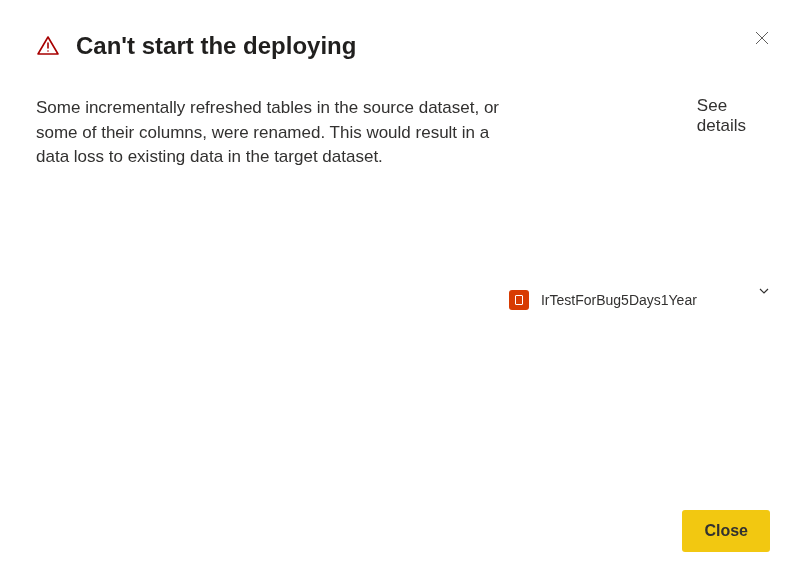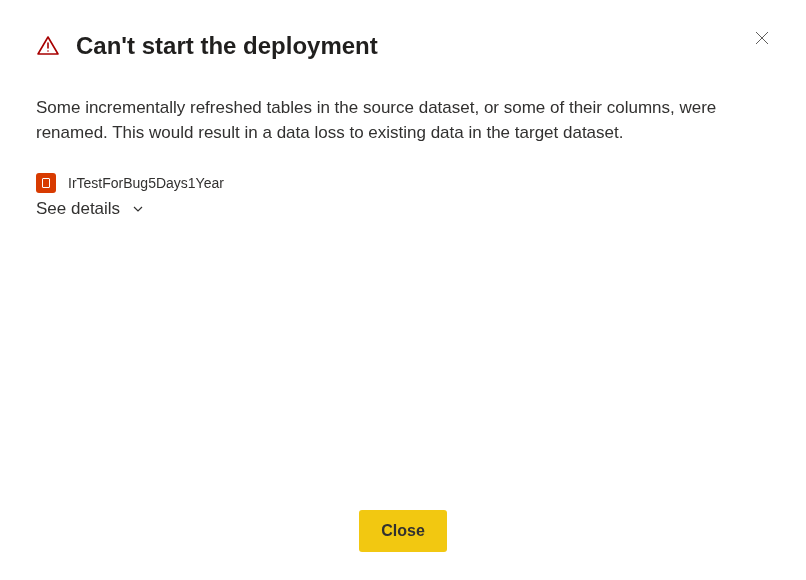--- a/index.html
+++ b/index.html
@@ -55,21 +55,20 @@
       justify-content: center;
       color: #605e5c;
     }
     .close-icon svg {
       width: 14px;
       height: 14px;
     }
     .content {
       flex-grow: 1;
       display: flex;
-      flex-direction: column;
     }
     .message-block {
       font-size: 17px;
       line-height: 1.45;
       color: #323130;
       margin-bottom: 28px;
     }
     .message-block.last-para {
       margin-bottom: 18px;
       margin-top: 16px;
@@ -113,21 +112,21 @@
       margin-left: 12px;
       display: inline-flex;
       align-items: center;
     }
     .chevron svg {
       width: 12px;
       height: 12px;
     }
     .footer {
       display: flex;
-      justify-content: center;
+      justify-content: flex-end;
       margin-top: auto;
     }
     .close-button {
       background: #f2c811;
       border: none;
       color: #323130;
       font-size: 16px;
       font-weight: 600;
       padding: 12px 22px;
       border-radius: 3px;
@@ -139,21 +138,21 @@
 <body>
 
 <div class="header">
   <span class="warning-icon">
     <svg viewBox="0 0 24 24" fill="none" stroke="#a80000" stroke-width="1.6">
       <path d="M12 3 L22 20 L2 20 Z" stroke-linejoin="round"></path>
       <line x1="12" y1="9" x2="12" y2="14" stroke-linecap="round"></line>
       <circle cx="12" cy="17" r="0.8" fill="#a80000" stroke="none"></circle>
     </svg>
   </span>
-  <h1 class="dialog-title">Can't start the deployment</h1>
+  <h1 class="dialog-title">Can't start the deploying</h1>
   <span class="close-icon">
     <svg viewBox="0 0 14 14" stroke="#605e5c" stroke-width="1">
       <line x1="1" y1="1" x2="13" y2="13"></line>
       <line x1="13" y1="1" x2="1" y2="13"></line>
     </svg>
   </span>
 </div>
 
 <div class="content">
   <p class="message-block">Some incrementally refreshed tables in the source dataset, or some of their columns, were renamed. This would result in a data loss to existing data in the target dataset.</p>

